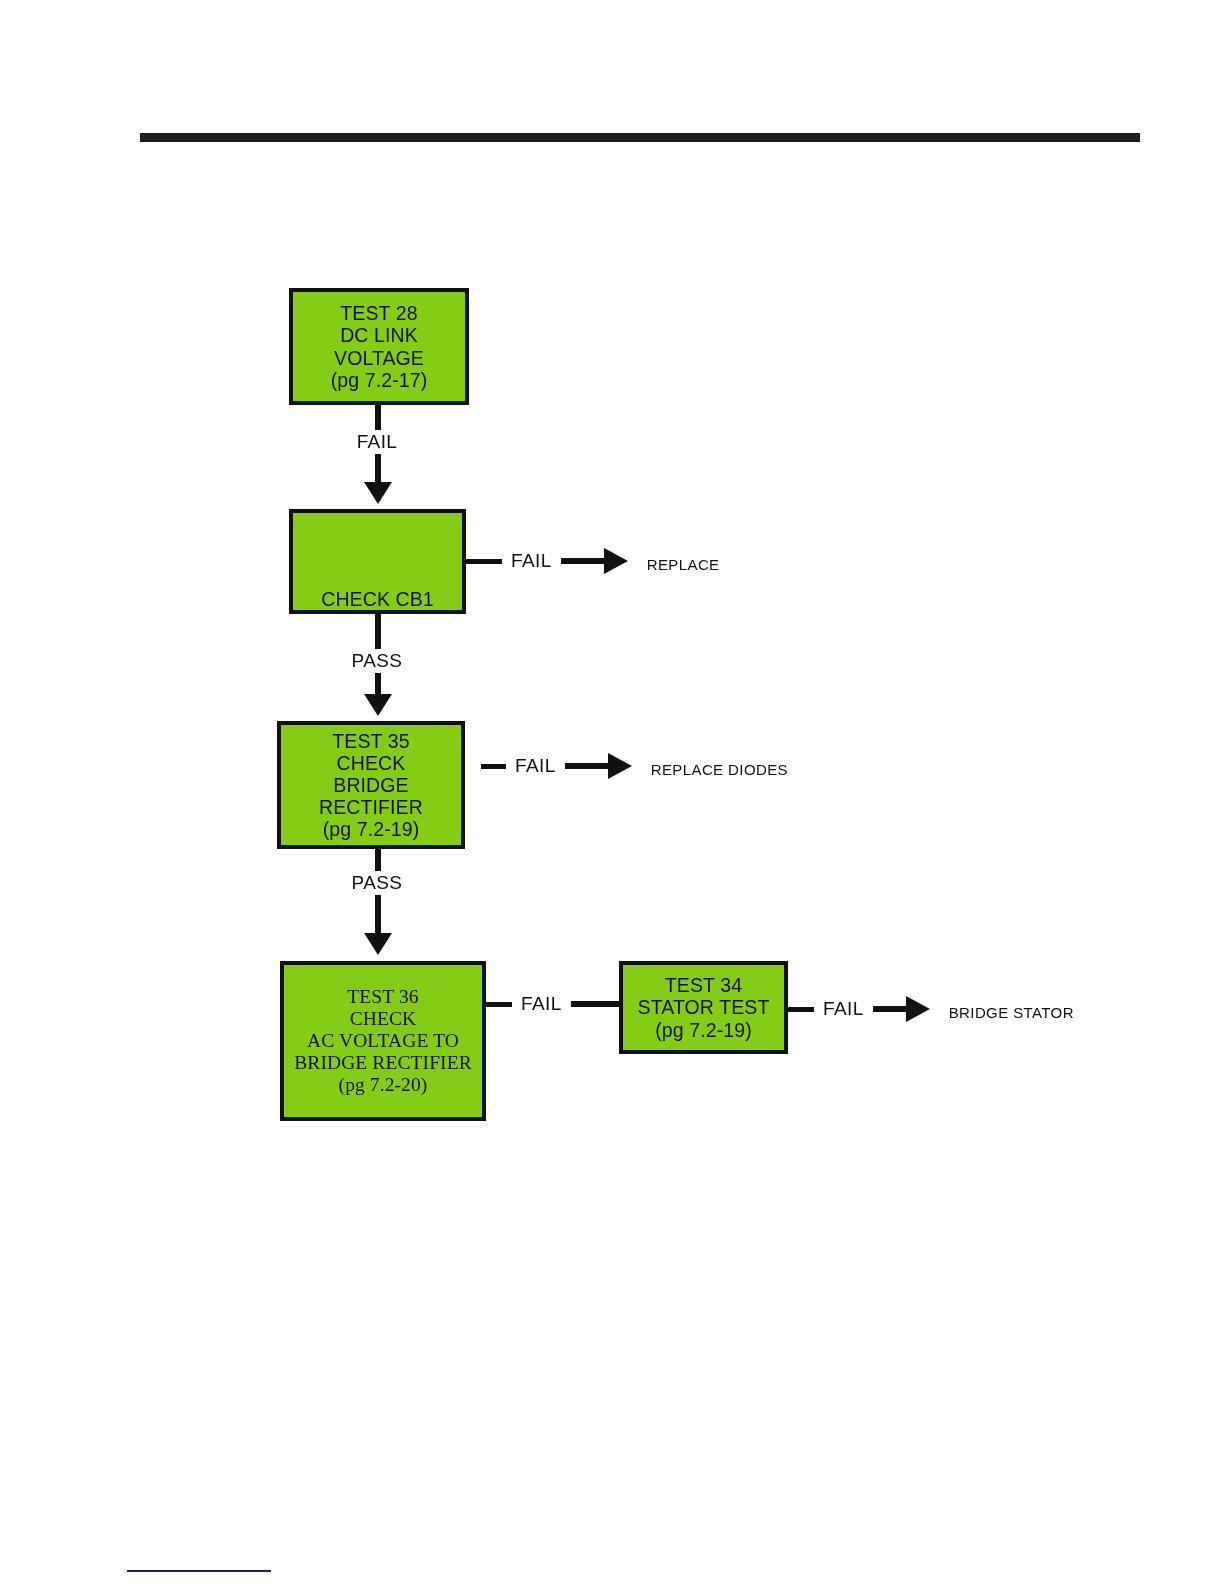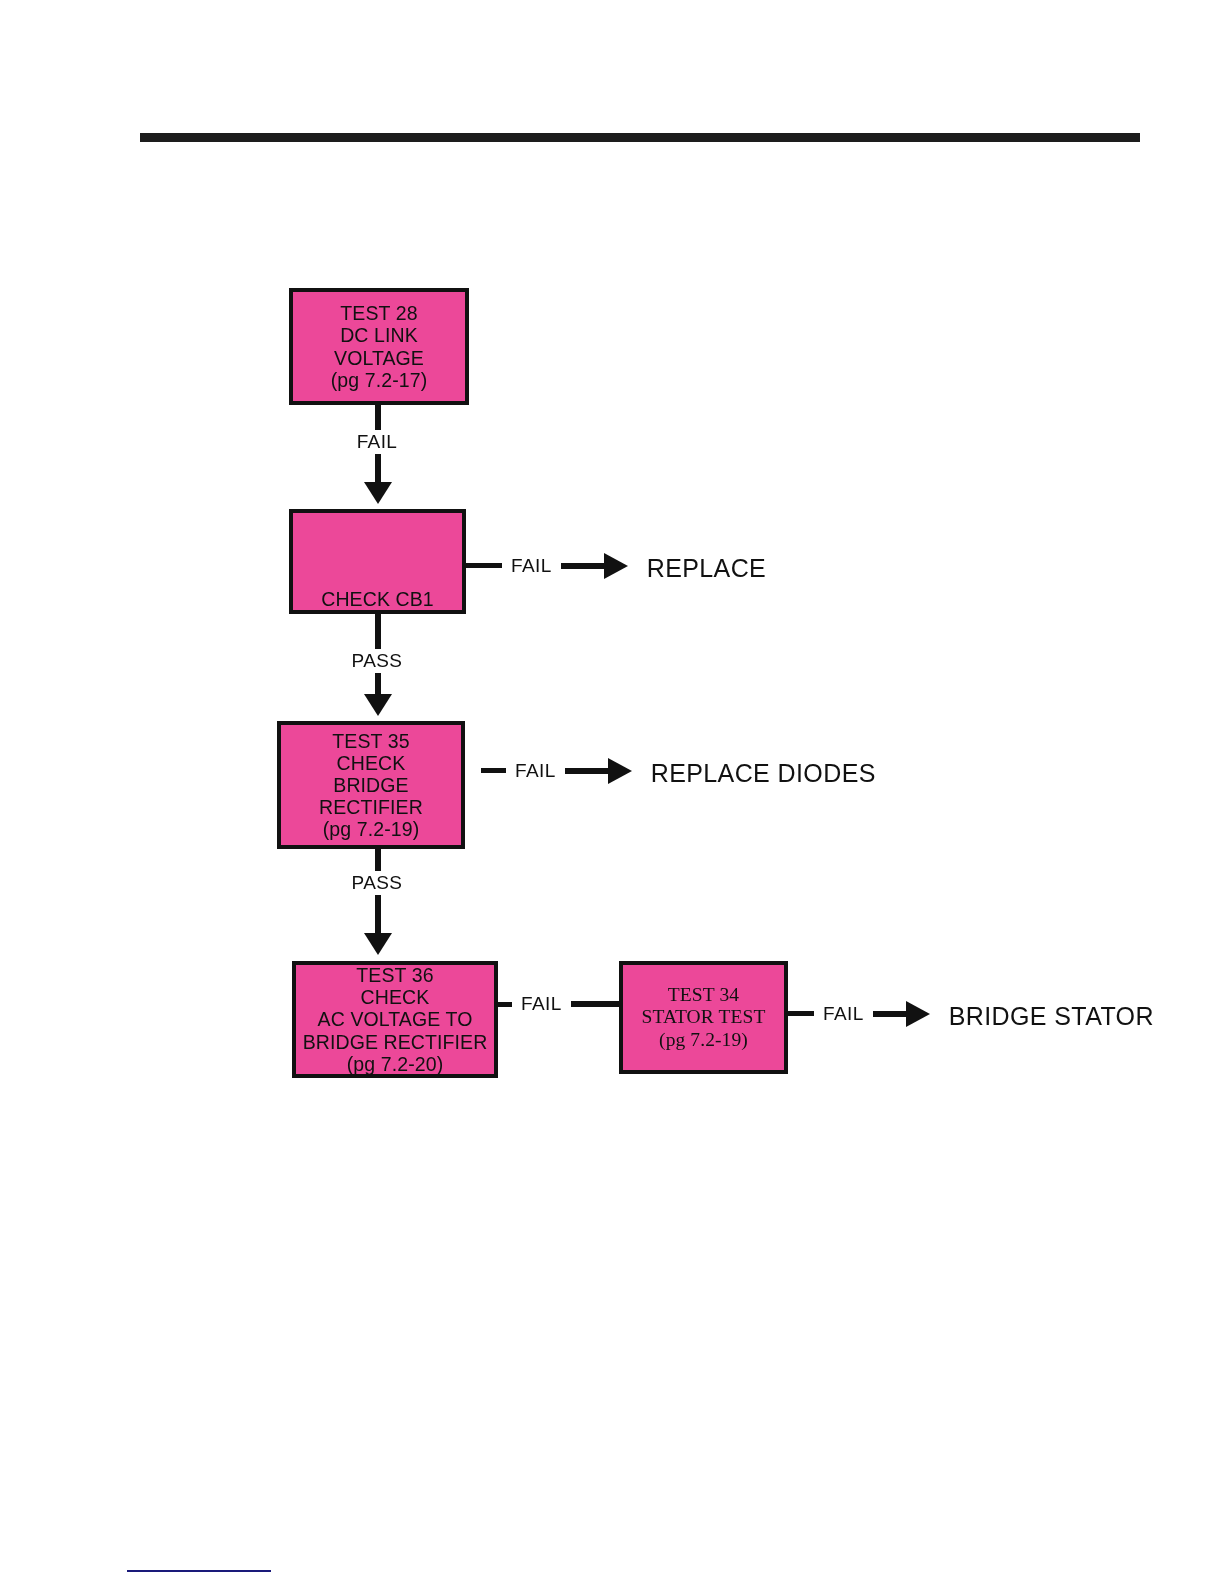--- a/index.html
+++ b/index.html
@@ -38,40 +38,40 @@
     width: 144px;
     height: 2px;
     background: #1a1a7a;
   }
 
   
   .node {
     position: absolute;
     box-sizing: border-box;
     border: 4px solid #111111;
-    background: #ec4899;
+    background: #84cc16;
     display: flex;
     align-items: center;
     justify-content: center;
     text-align: center;
     z-index: 3;
   }
   .node-text {
     font-size: 19.5px;
     line-height: 1.13;
     letter-spacing: 0.1px;
     white-space: pre-line;
     padding: 0 6px;
   }
 
   #node-test28  { left: 289px; top: 288px;  width: 180px; height: 117px; }
   #node-checkcb1{ left: 289px; top: 509px;  width: 177px; height: 105px; align-items: flex-end; }
   #node-test35  { left: 277px; top: 721px;  width: 188px; height: 128px; }
-  #node-test36  { left: 292px; top: 961px;  width: 206px; height: 117px; }
-  #node-test34  { left: 619px; top: 961px;  width: 169px; height: 113px; font-family: Liberation Serif, serif;  }
+  #node-test36  { left: 280px; top: 961px;  width: 206px; height: 160px; font-family: Liberation Serif, serif; }
+  #node-test34  { left: 619px; top: 961px;  width: 169px; height: 93px;  }
 
   
   .v-line {
     position: absolute;
     width: 6px;
     background: #111111;
     left: 375px;
     z-index: 1;
   }
   #vline-1 { top: 405px; height: 88px; }
@@ -129,21 +129,21 @@
   }
   .h-head {
     width: 0;
     height: 0;
     border-top: 13px solid transparent;
     border-bottom: 13px solid transparent;
     border-left: 24px solid #111111;
     margin-left: -1px;
   }
   .outcome {
-    font-size: 25px;
+    font-size: 15px;
     letter-spacing: 0.4px;
     padding-left: 19px;
     margin-top: 6px;
   }
 
   #branch-cb1     { left: 466px; top: 548px; }
   #branch-cb1 .stub    { width: 36px; }
   #branch-cb1 .h-shaft { width: 44px; }
 
   #branch-diodes  { left: 481px; top: 753px; }

